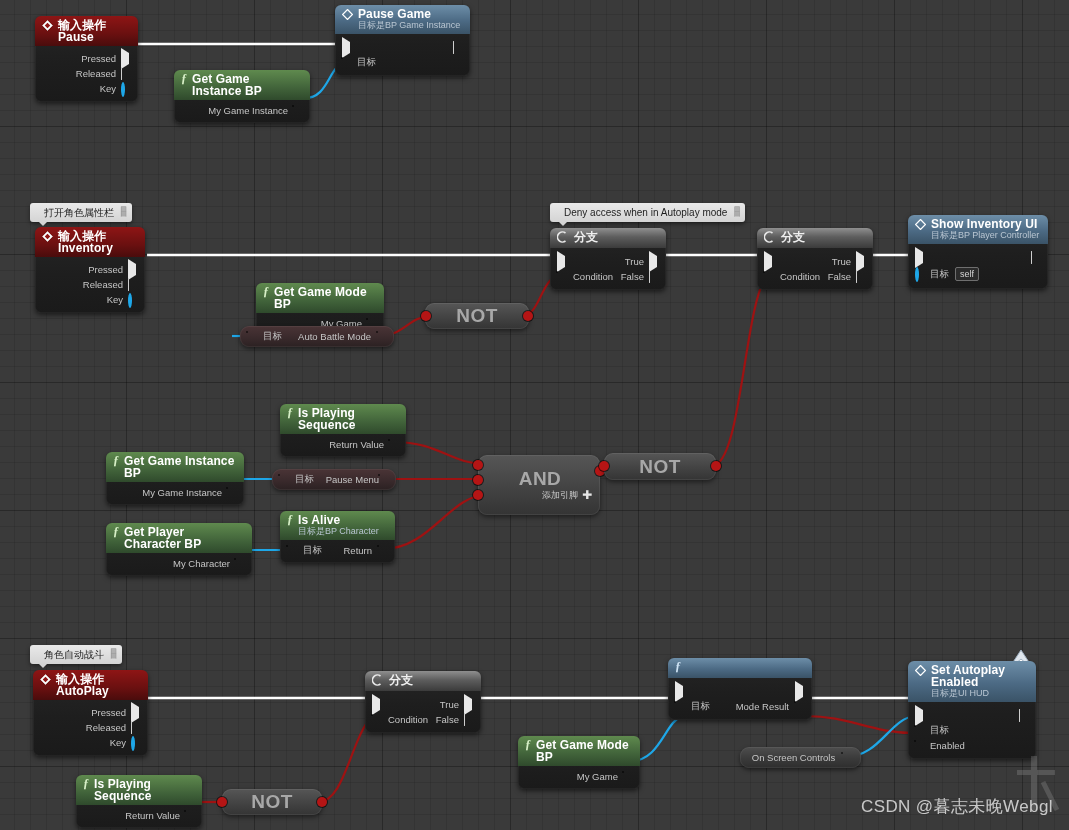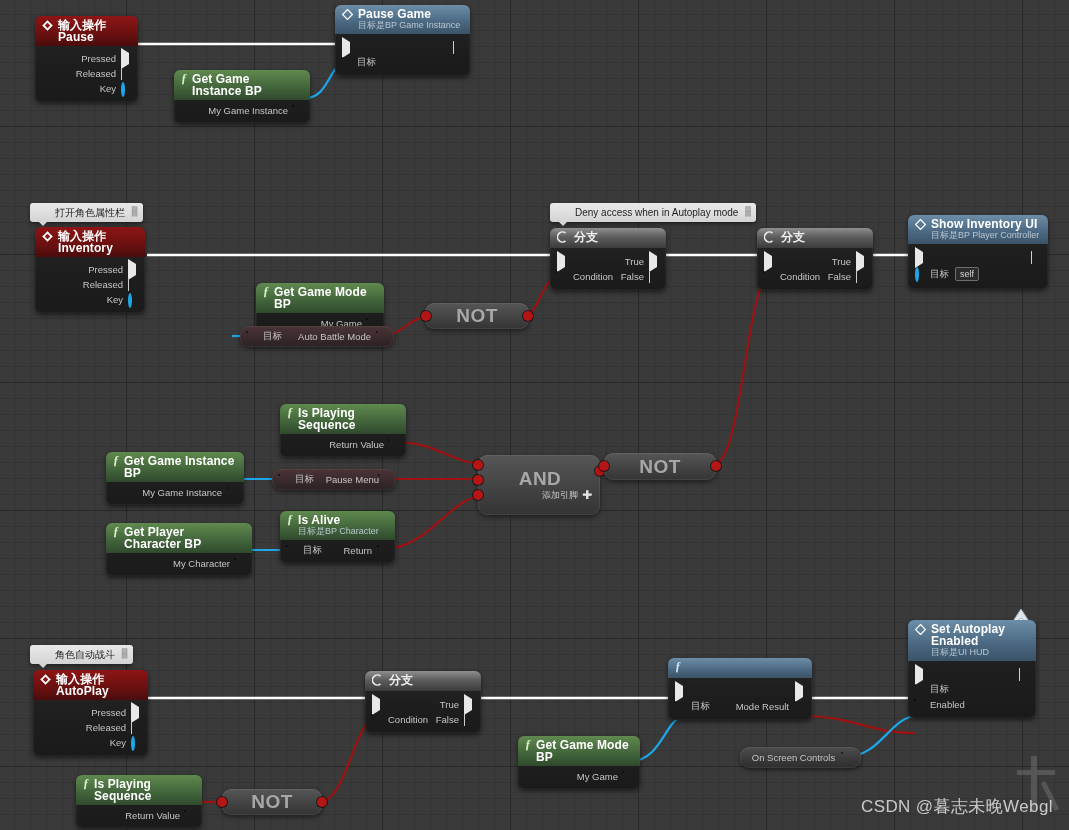--- a/index.html
+++ b/index.html
@@ -79,21 +79,21 @@
   }
   .op .opname{font-size:19px;font-weight:bold;color:#a8a8a8;letter-spacing:.5px;line-height:20px;}
   .op .addpin{font-size:9px;color:#c9c9c9;display:flex;align-items:center;gap:4px;justify-content:flex-end;}
   .op .plus{font-size:12px;font-weight:bold;color:#e6e6e6;line-height:10px;}
   .op-pin{position:absolute;width:10px;height:10px;border-radius:50%;background:#b51515;box-shadow:0 0 0 1px rgba(0,0,0,.6);}
 
   
   .cbub{
     position:absolute;
     background:linear-gradient(to bottom,#e9e9e9,#d4d4d4);
-    color:#1d1d1d;font-size:10px;border-radius:3px;padding:3px 18px 3px 25px;
+    color:#1d1d1d;font-size:10px;border-radius:3px;padding:3px 18px 3px 14px;
     box-shadow:0 2px 4px rgba(0,0,0,.45);line-height:13px;
   }
   .cbub .glyph{
     position:absolute;right:3px;top:3px;width:11px;height:11px;opacity:.55;
     font-size:7px;color:#333;line-height:5px;text-align:center;
   }
   .cbub:after{
     content:"";position:absolute;left:9px;bottom:-4px;
     border-left:4px solid transparent;border-right:4px solid transparent;border-top:4px solid #d4d4d4;
   }
@@ -613,21 +613,21 @@
         <span class="pin"><span class="dot blue"></span></span>
       </div>
     </div>
   </div>
 
   <div class="pill greypill" style="left:740px;top:747px;width:106px;justify-content:center;padding:0 6px 0 9px;">
     <span class="plabel">On Screen Controls</span>
     <span class="pin"><span class="dot blue"></span></span>
   </div>
 
-  <div class="node" style="left:908px;top:620px;width:128px;">
+  <div class="node" style="left:908px;top:661px;width:128px;">
     <svg class="envelope" style="left:100px;top:-11px;" viewBox="0 0 26 20">
       <polygon points="0,20 13,0 26,20" fill="#dfe6ee" stroke="#9fb0c0"></polygon>
       <polygon points="0,20 13,9 26,20" fill="#ffffff" stroke="#9fb0c0"></polygon>
     </svg>
     <div class="nhead head-blue">
       <svg class="diamond" viewBox="0 0 12 12">
         <polygon points="6,0.6 11.4,6 6,11.4 0.6,6" fill="none" stroke="#ffffff" stroke-width="1.4"></polygon>
       </svg>
       <div class="headtexts">
         <span class="ttl">Set Autoplay Enabled</span>

